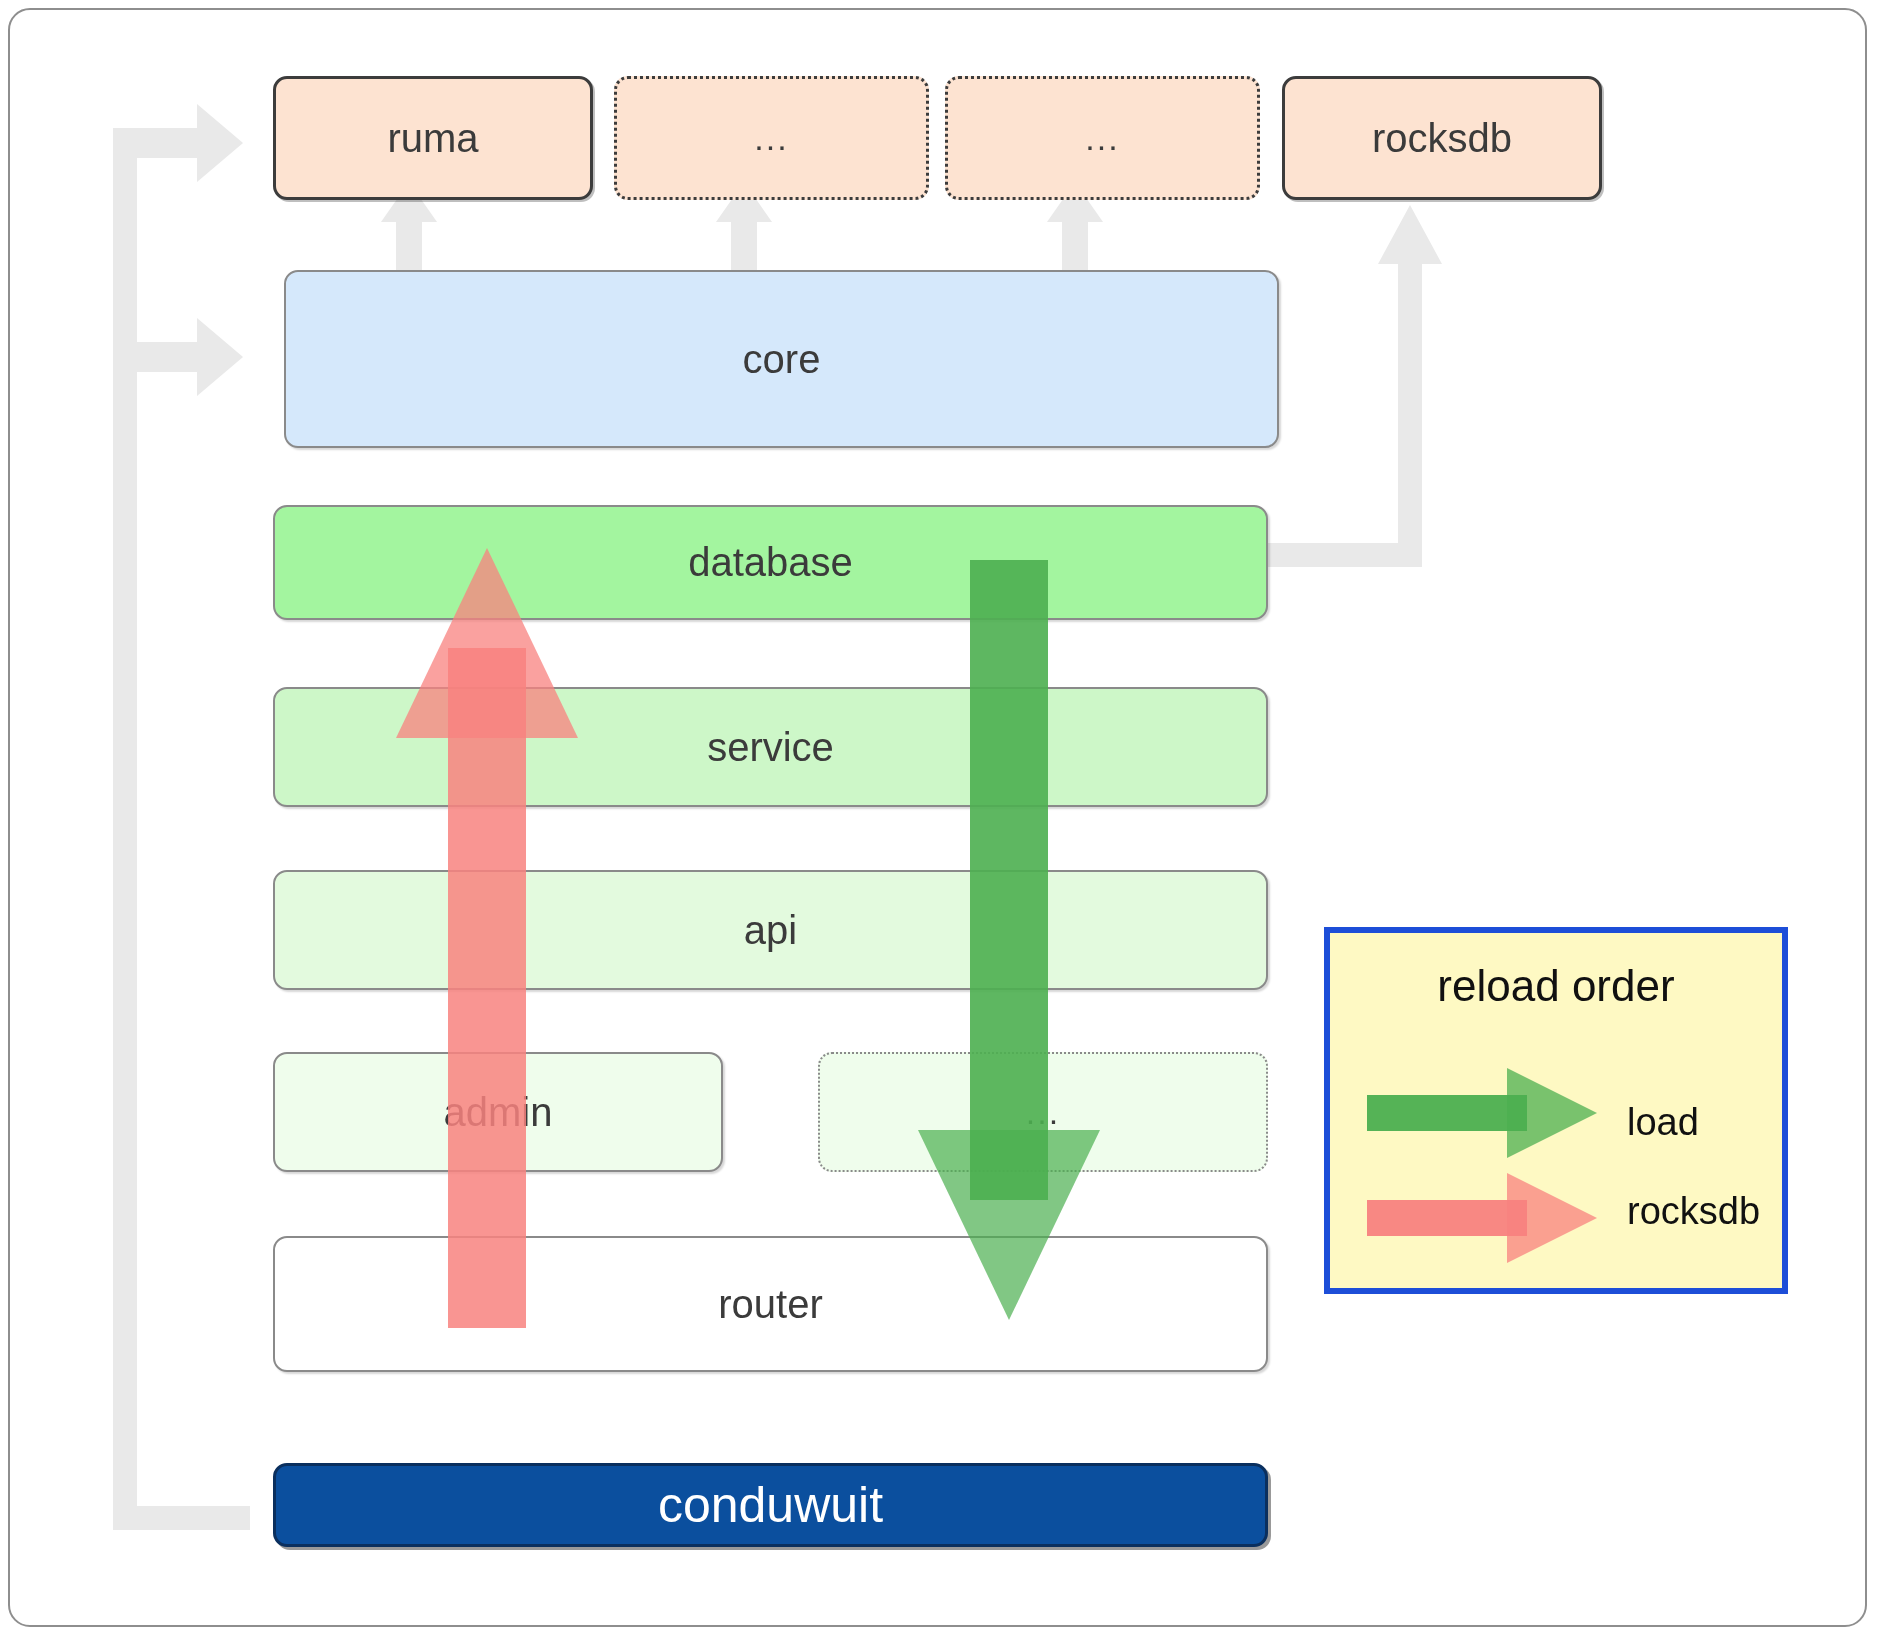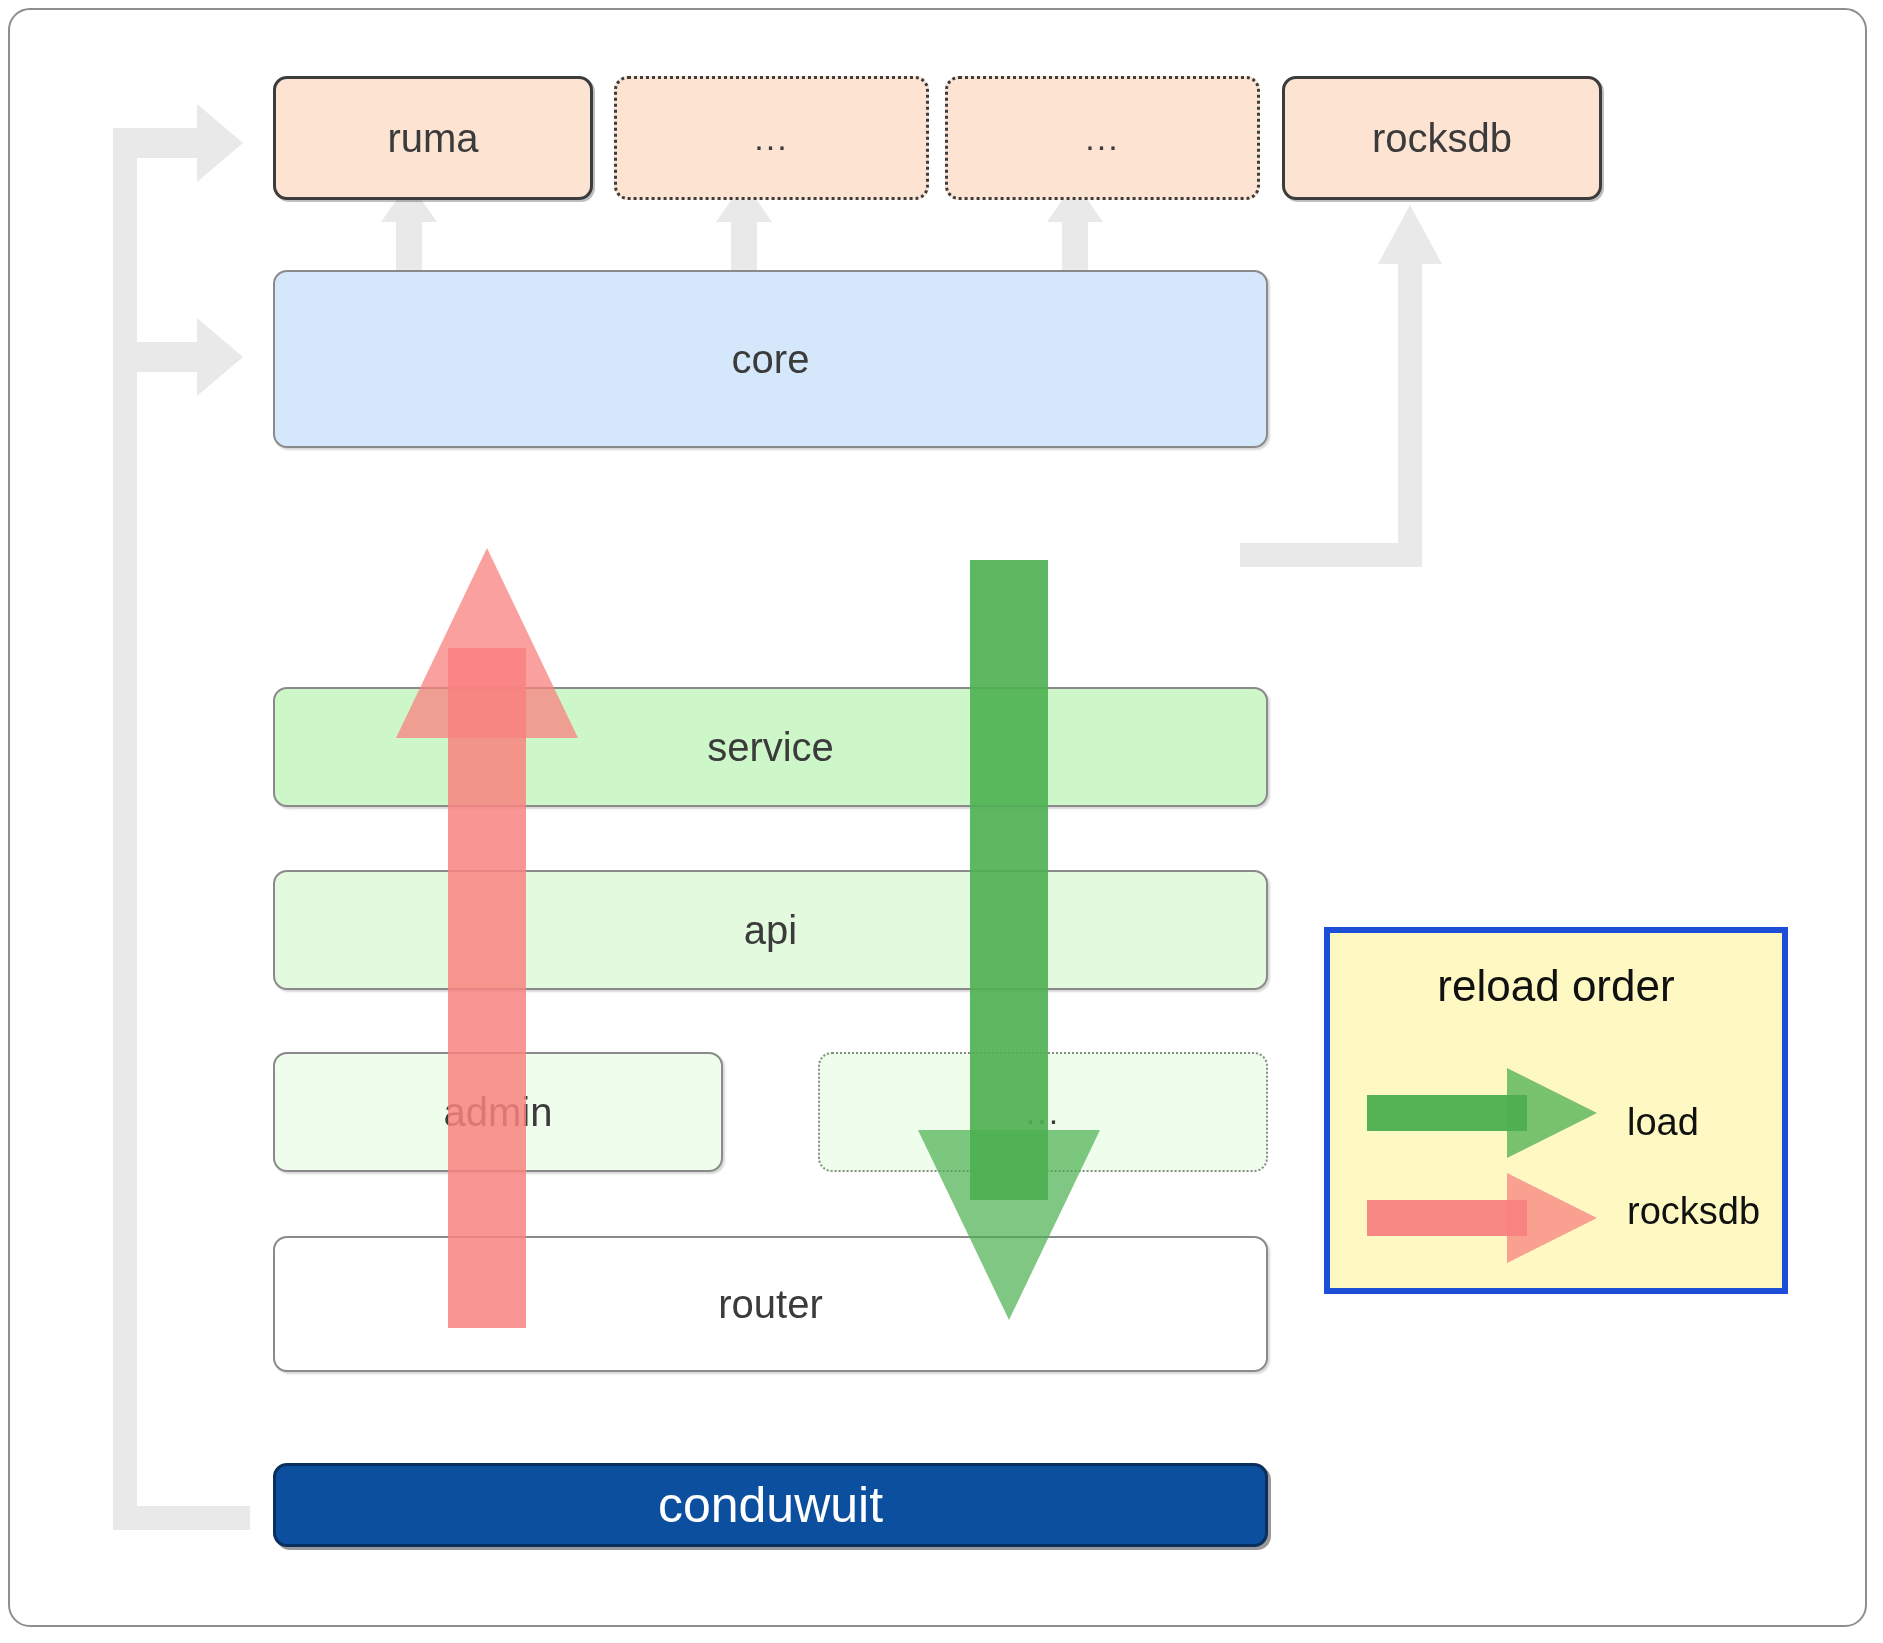--- a/index.html
+++ b/index.html
@@ -112,24 +112,27 @@
   </div>
 
   <div class="box dep dotted" style="left:917px;top:76px;width:315px;height:124px;">
     <span class="ellipsis">...</span>
   </div>
 
   <div class="box dep" style="left:1254px;top:76px;width:320px;height:124px;">
     <span>rocksdb</span>
   </div>
 
-  <div class="box layer" style="left:245px;top:270px;width:995px;height:178px;background:#d5e8fb;">
+  <div class="box layer" style="left:256px;top:270px;width:995px;height:178px;background:#d5e8fb;">
     <span>core</span>
   </div>
 
+  <div class="box layer" style="left:245px;top:505px;width:995px;height:115px;background:#a3f59f;">
+    <span>database</span>
+  </div>
 
   <div class="box layer" style="left:245px;top:687px;width:995px;height:120px;background:#cdf7c8;">
     <span>service</span>
   </div>
 
   <div class="box layer" style="left:245px;top:1052px;width:450px;height:120px;background:#effdec;">
     <span>admin</span>
   </div>
 
   <div class="box layer" style="left:245px;top:870px;width:995px;height:120px;background:#e3fade;">

